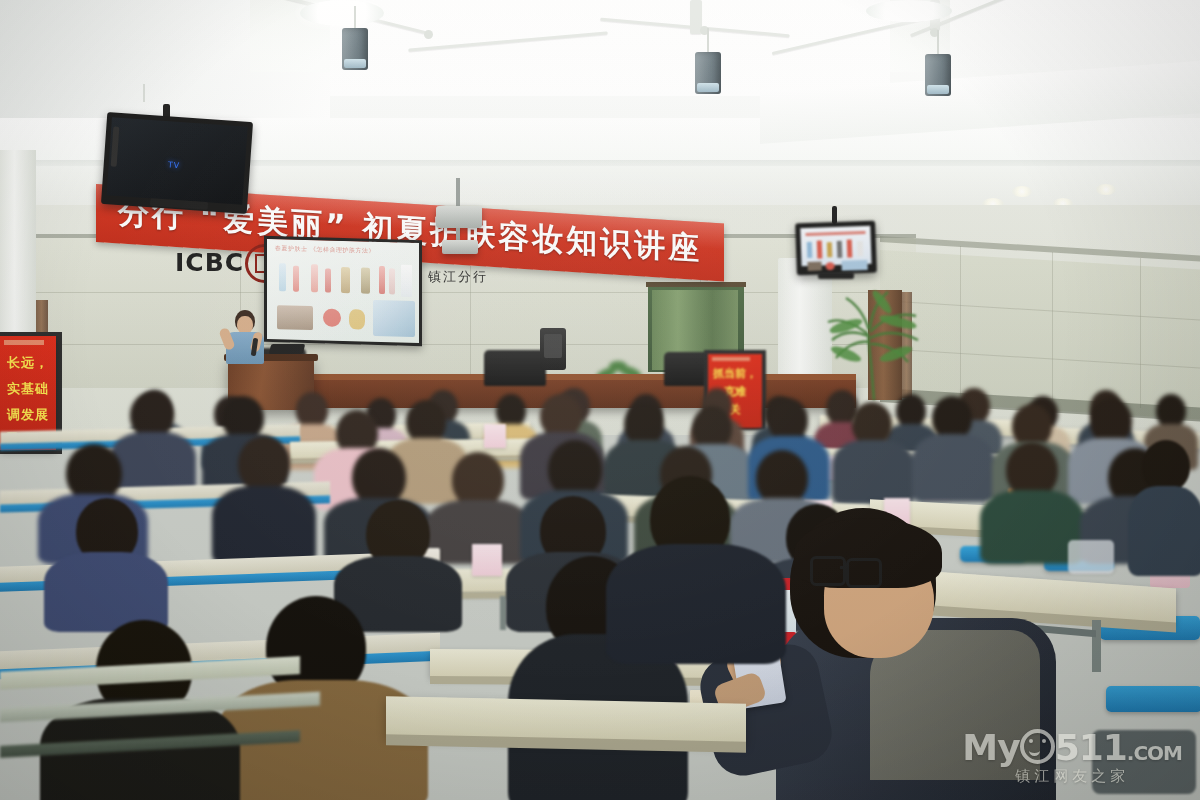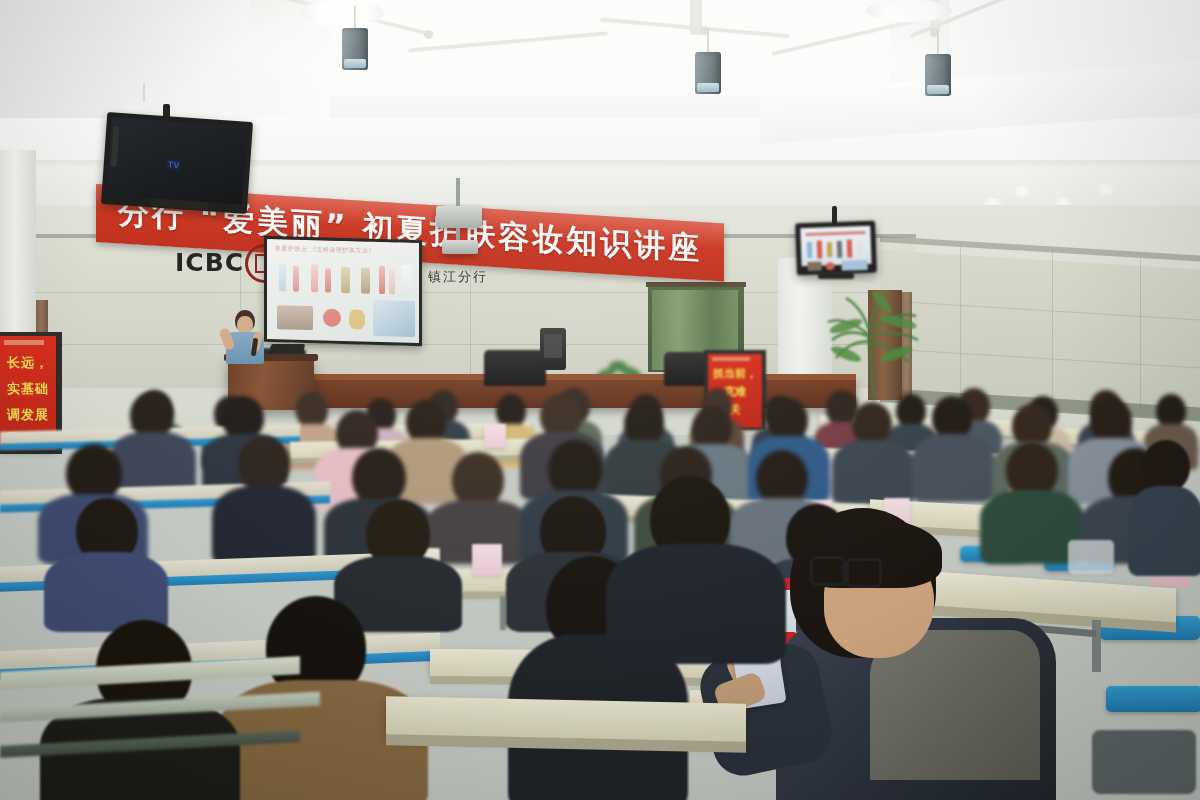--- a/index.html
+++ b/index.html
@@ -549,14 +549,18 @@
   <div class="abs" style="left:0px;top:700px;width:320px;height:14px;background:linear-gradient(#cfd6c8,#a9b3a2);transform:skewY(-3deg);filter:blur(1.4px);"></div>
   <div class="abs" style="left:0px;top:738px;width:300px;height:12px;background:linear-gradient(#5d6b5c,#465245);transform:skewY(-3deg);filter:blur(1.6px);"></div>
   <div class="abs" style="left:0px;top:664px;width:300px;height:18px;background:linear-gradient(#e2e7d6,#c5cbb6);transform:skewY(-3deg);filter:blur(1.2px);"></div>
 
   <div class="abs" style="left:386px;top:700px;width:360px;height:40px;background:linear-gradient(#f0eed8,#dcd8ba);transform:skewY(1.2deg);box-shadow:0 4px 10px rgba(0,0,0,.25);"></div>
   <div class="abs" style="left:386px;top:738px;width:360px;height:11px;background:#b4af95;transform:skewY(1.2deg);"></div>
 
   <div class="abs" id="warm"></div>
   <div class="abs" id="grade"></div>
 
+  <div class="abs" id="wm">
+    <div class="l1"><span>My</span><span class="smiley"><span class="smile"></span></span><span>511</span><span class="dot">.COM</span></div>
+    <div class="l2">镇江网友之家</div>
+  </div>
 
 </div>
 
 </body></html>

